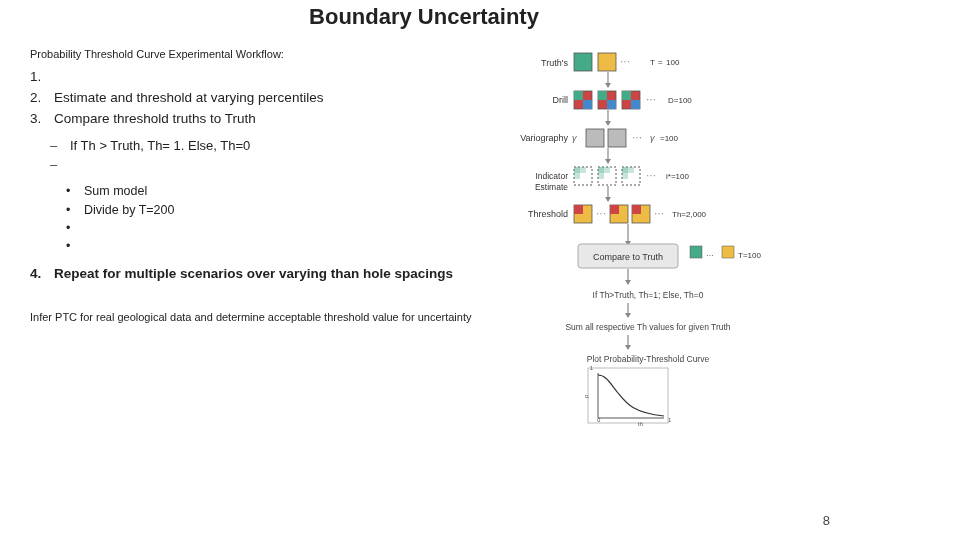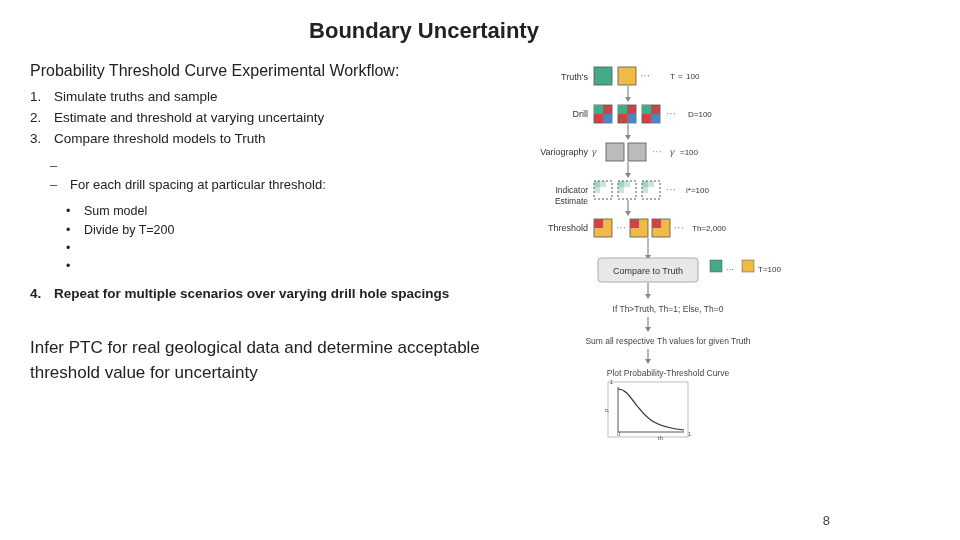--- a/index.html
+++ b/index.html
@@ -11,21 +11,21 @@
       font-size: 14px;
       color: #222;
       overflow: hidden;
       position: relative;
     }
 
     .slide-container {
       width: 848px;
       height: 540px;
       position: relative;
-      padding: 18px 30px 20px 30px;
+      padding: 4px 30px 20px 30px;
     }
 
     .slide-title {
       text-align: center;
       font-size: 22px;
       font-weight: bold;
       margin-bottom: 18px;
       color: #222;
     }
 
@@ -39,26 +39,26 @@
       flex: 1;
       display: flex;
       flex-direction: column;
       gap: 4px;
     }
 
     .right-panel {
       width: 320px;
       display: flex;
       align-items: flex-start;
-      justify-content: flex-end;
+      justify-content: flex-start;
     }
 
     
     .workflow-title {
-      font-size: 16px;
+      font-size: 11px;
       font-weight: normal;
       margin-bottom: 4px;
     }
 
     .numbered-list {
       list-style: none;
       margin-left: 0;
     }
 
     .numbered-list li {
@@ -111,22 +111,22 @@
       font-size: 12.5px;
       margin-bottom: 2px;
       line-height: 1.3;
     }
 
     .bullet {
       min-width: 12px;
     }
 
     .infer-text {
-      font-size: 17px;
-      margin-top: 24px;
+      font-size: 11px;
+      margin-top: 18px;
       line-height: 1.5;
     }
 
     .page-number {
       position: absolute;
       bottom: 12px;
       right: 18px;
       font-size: 13px;
       color: #444;
     }
@@ -146,39 +146,38 @@
 
   <div class="content-area">
 
     <div class="left-panel">
 
       <div class="workflow-title">Probability Threshold Curve Experimental Workflow:</div>
 
       <ul class="numbered-list">
         <li>
           <span class="num">1.</span>
-          <span>Simulate truths and sample</span>
         </li>
         <li>
           <span class="num">2.</span>
-          <span>Estimate and threshold at varying uncertainty</span>
+          <span>Estimate and threshold at varying percentiles</span>
         </li>
         <li>
           <span class="num">3.</span>
-          <span>Compare threshold models to Truth</span>
+          <span>Compare threshold truths to Truth</span>
         </li>
       </ul>
 
       <ul class="sub-list">
         <li>
           <span class="sub-dash">–</span>
+          <span>If Th &gt; Truth, Th= 1.  Else, Th=0</span>
         </li>
         <li>
           <span class="sub-dash">–</span>
-          <span>For each drill spacing at particular threshold:</span>
         </li>
       </ul>
 
       <ul class="bullet-list">
         <li>
           <span class="bullet">•</span>
           <span>Sum model</span>
         </li>
         <li>
           <span class="bullet">•</span>
@@ -188,21 +187,21 @@
           <span class="bullet">•</span>
         </li>
         <li>
           <span class="bullet">•</span>
         </li>
       </ul>
 
       <ul class="numbered-list" style="margin-top:3px;">
         <li>
           <span class="num bold-item">4.</span>
-          <span class="bold-item">Repeat for multiple scenarios over varying drill hole spacings</span>
+          <span class="bold-item">Repeat for multiple scenarios over varying than hole spacings</span>
         </li>
       </ul>
 
       <div class="infer-text">Infer PTC for real geological data and determine acceptable threshold value for uncertainty</div>
 
     </div>
 
     <div class="right-panel">
       <div class="diag-svg-container">
         <svg width="300" height="390" viewBox="0 0 300 390" xmlns="http://www.w3.org/2000/svg">

